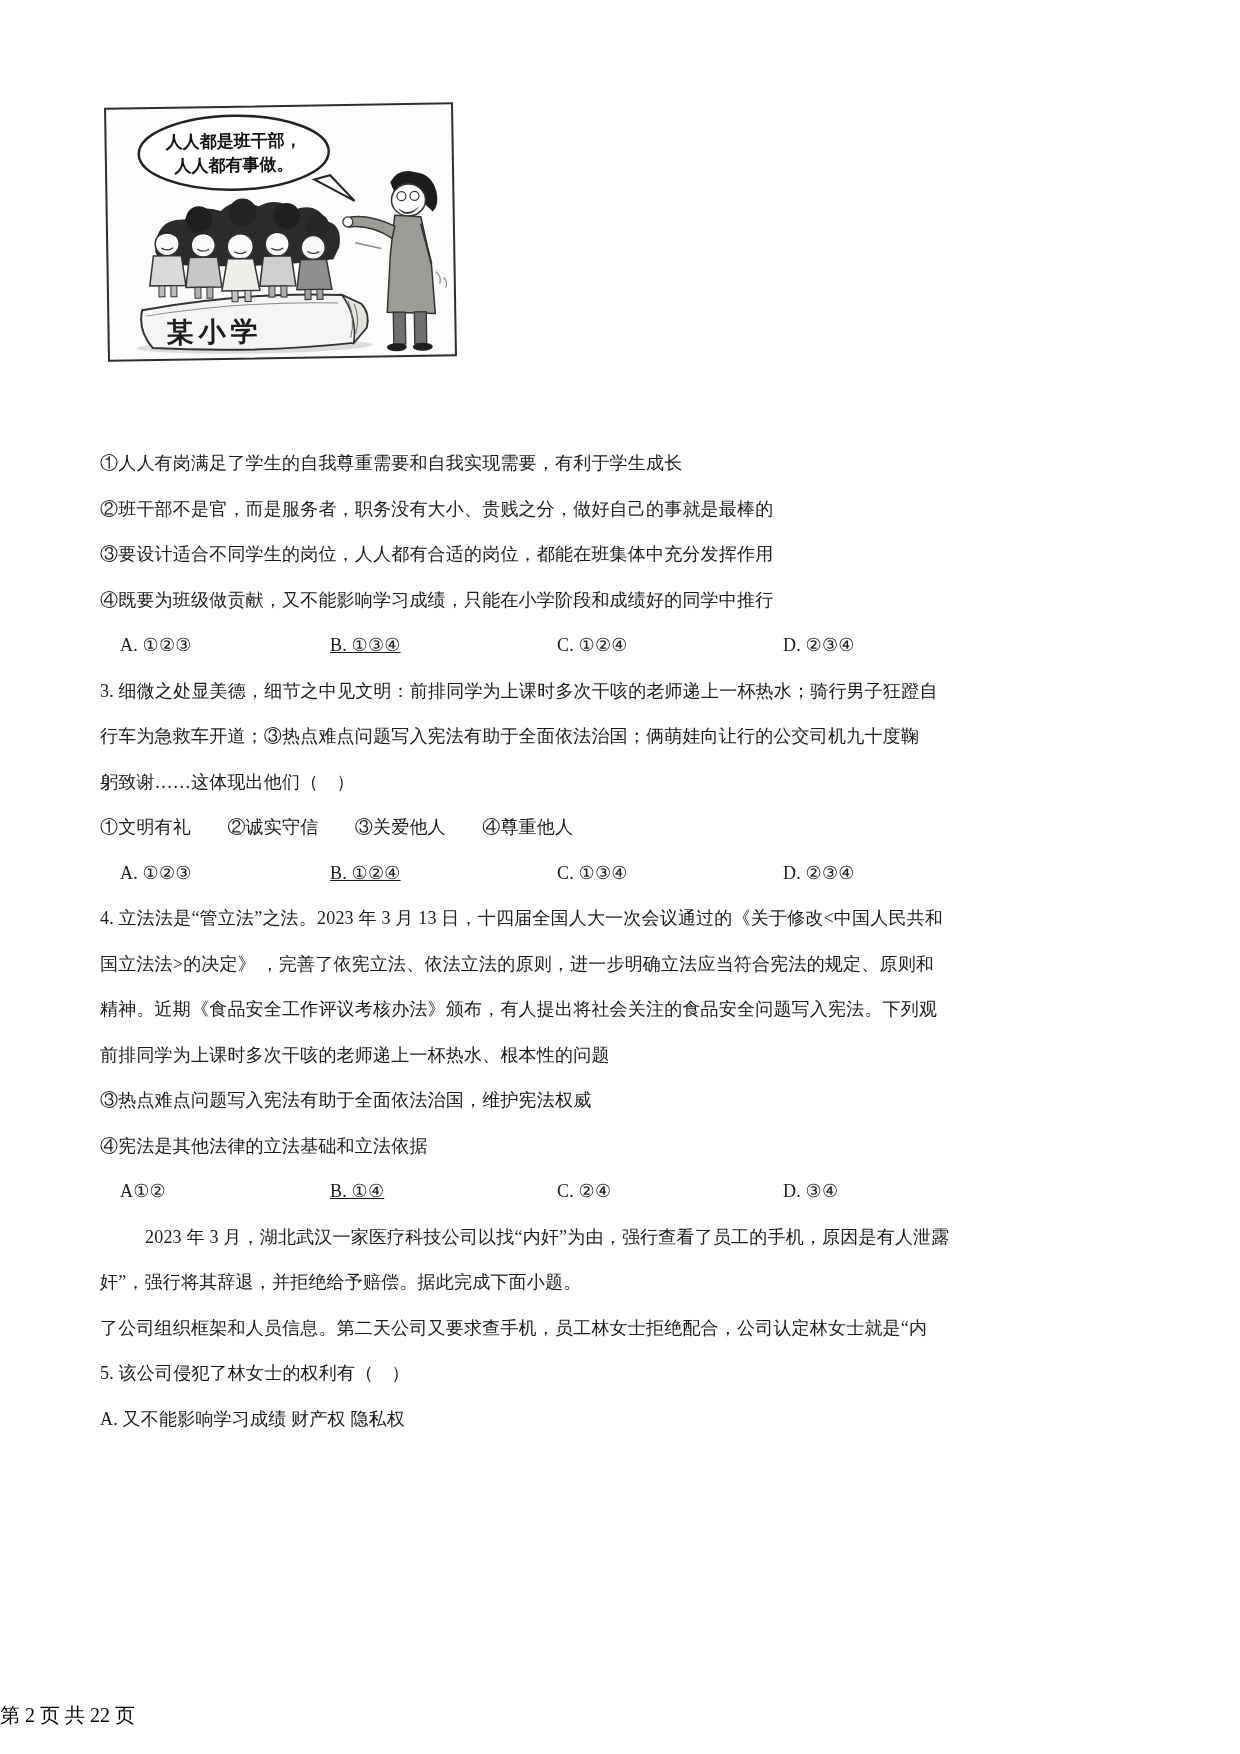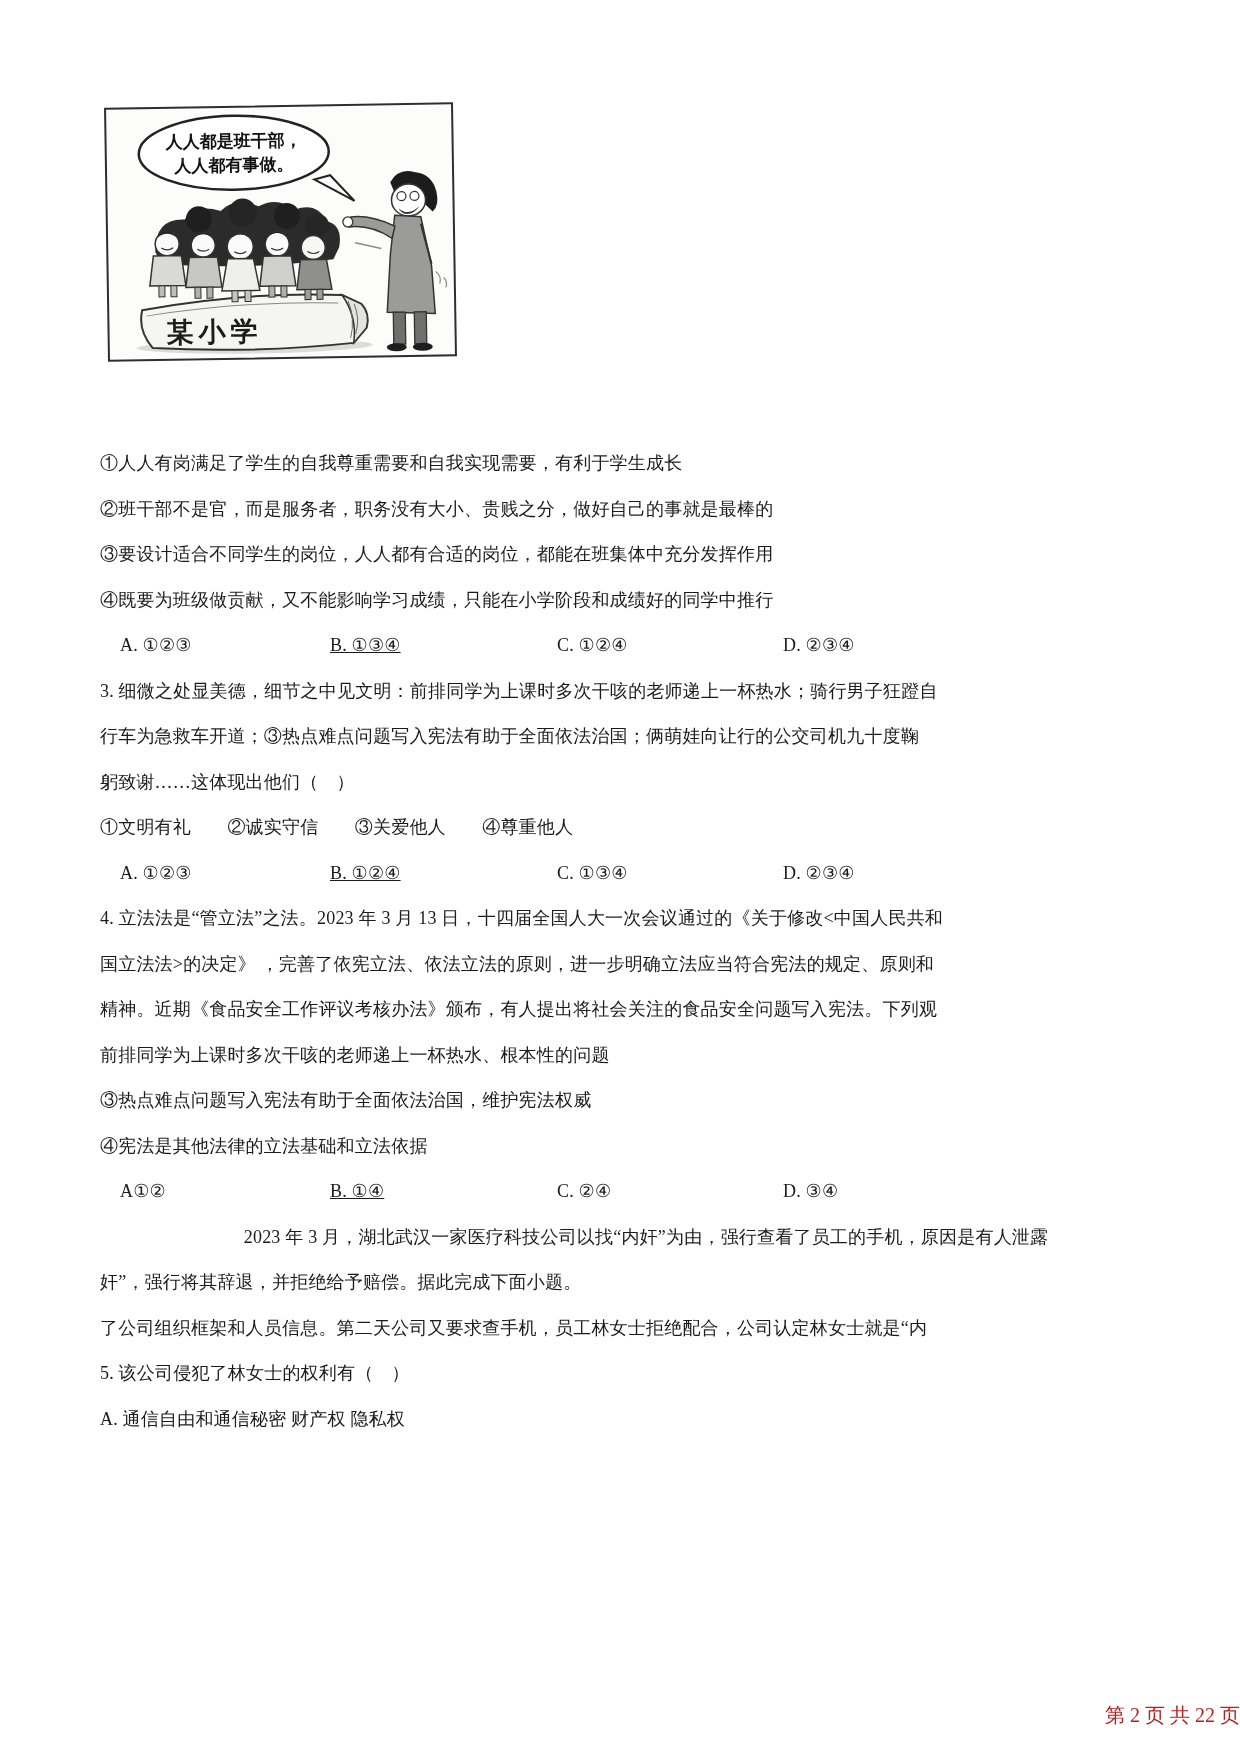--- a/index.html
+++ b/index.html
@@ -19,32 +19,32 @@
   #content{
     position:absolute;left:100px;top:441px;width:1047px;
   }
   .tline{
     position:relative;
     height:45.5px;line-height:45.5px;
     font-size:18px;
     white-space:nowrap;
     letter-spacing:0.2px;
   }
-  .tline.indent{text-indent:45px;text-align:center;}
+  .tline.indent{text-indent:45px;}
   .opt-row .opt{position:absolute;top:0;}
   .opt-row .opt-a{left:0;margin-left:20px;}
   .opt-row .opt-b{left:230px;text-decoration:underline;}
   .opt-row .opt-c{left:457px;}
   .opt-row .opt-d{left:683px;}
   
   #footer{
     position:absolute;left:0;top:1702px;width:100%;
-    text-align:right;
+    text-align:left;
     font-size:20px;
-    color:#b91c1c;
+    color:#000000;
   }
   svg text{user-select:none;}
 </style>
 </head>
 <body>
 
 <div id="page">
 
   <div id="cartoon">
     <svg viewBox="0 0 356 268" width="356" height="268">
@@ -191,19 +191,19 @@
       <span class="opt opt-b">B. ①④</span>
       <span class="opt opt-c">C. ②④</span>
       <span class="opt opt-d">D. ③④</span>
     </div>
 
     <div class="tline indent">2023 年 3 月，湖北武汉一家医疗科技公司以找“内奸”为由，强行查看了员工的手机，原因是有人泄露</div>
     <div class="tline">奸”，强行将其辞退，并拒绝给予赔偿。据此完成下面小题。</div>
     <div class="tline">了公司组织框架和人员信息。第二天公司又要求查手机，员工林女士拒绝配合，公司认定林女士就是“内</div>
 
     <div class="tline">5. 该公司侵犯了林女士的权利有（　）</div>
-    <div class="tline">A. 通信自由和通信秘密 财产权 隐私权</div>
+    <div class="tline">A. 又不能影响学习成绩 财产权 隐私权</div>
 
   </div>
 
   <div id="footer">第 2 页 共 22 页</div>
 
 </div>
 
 </body></html>

